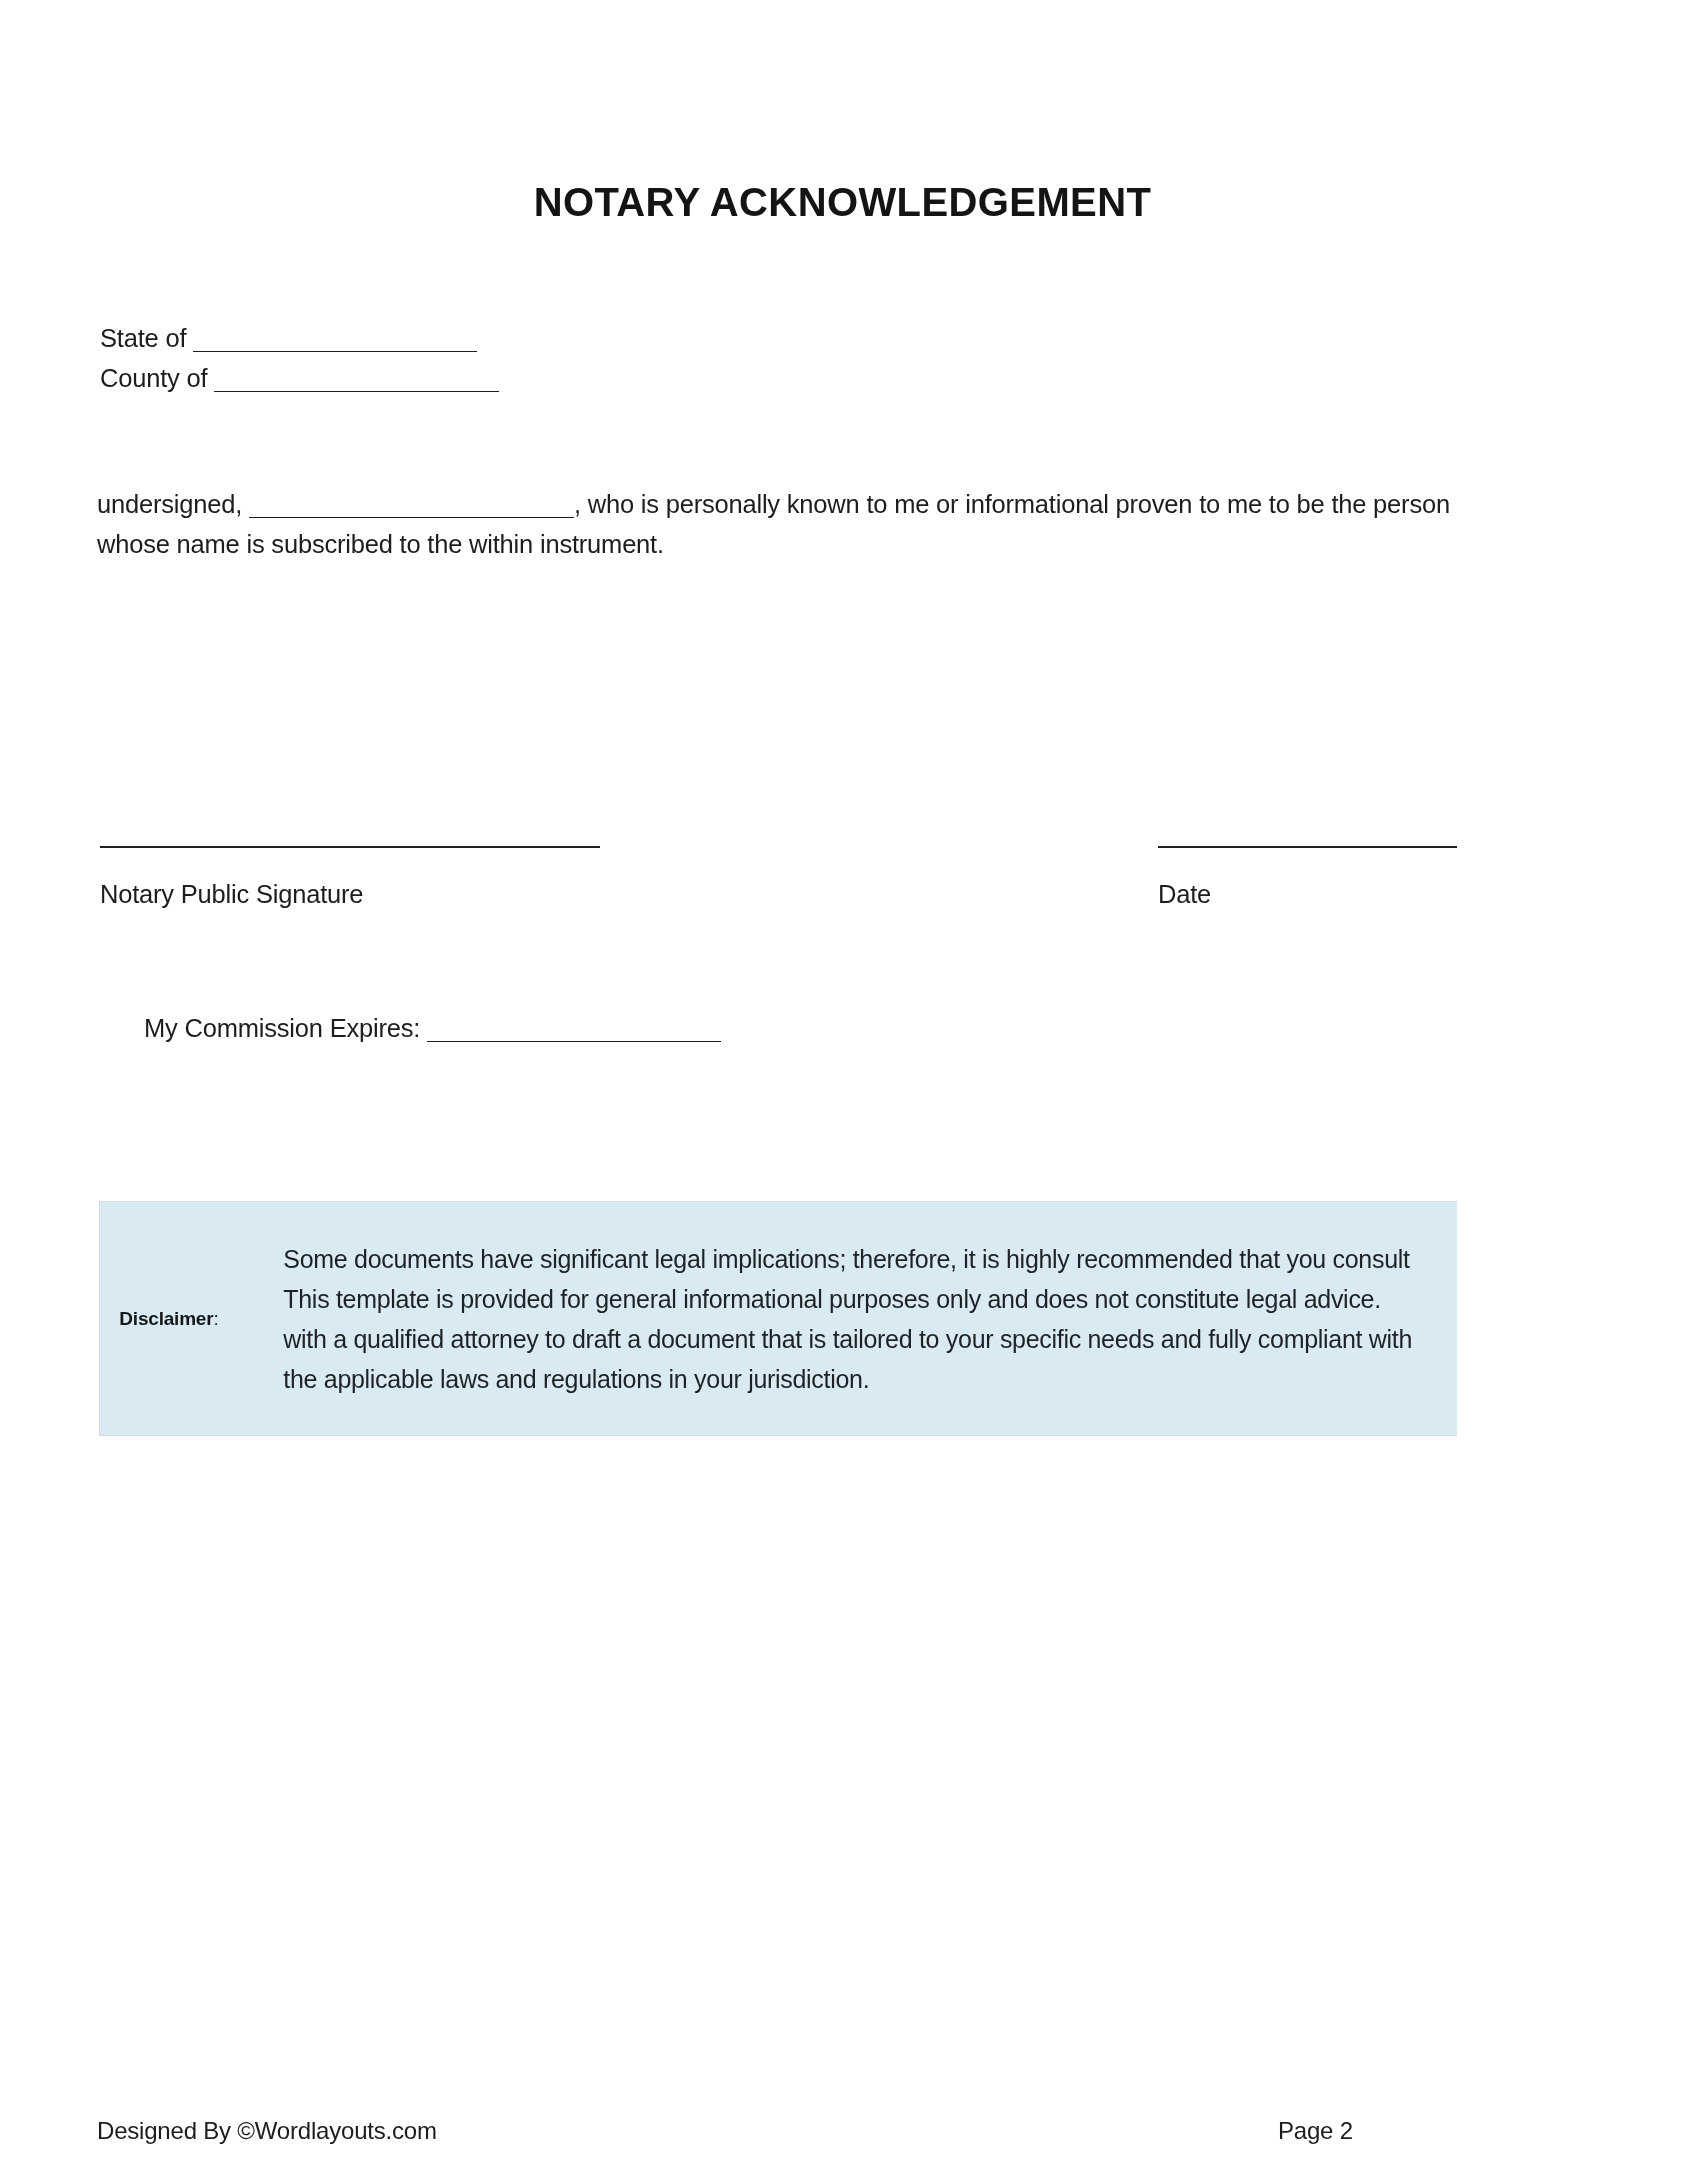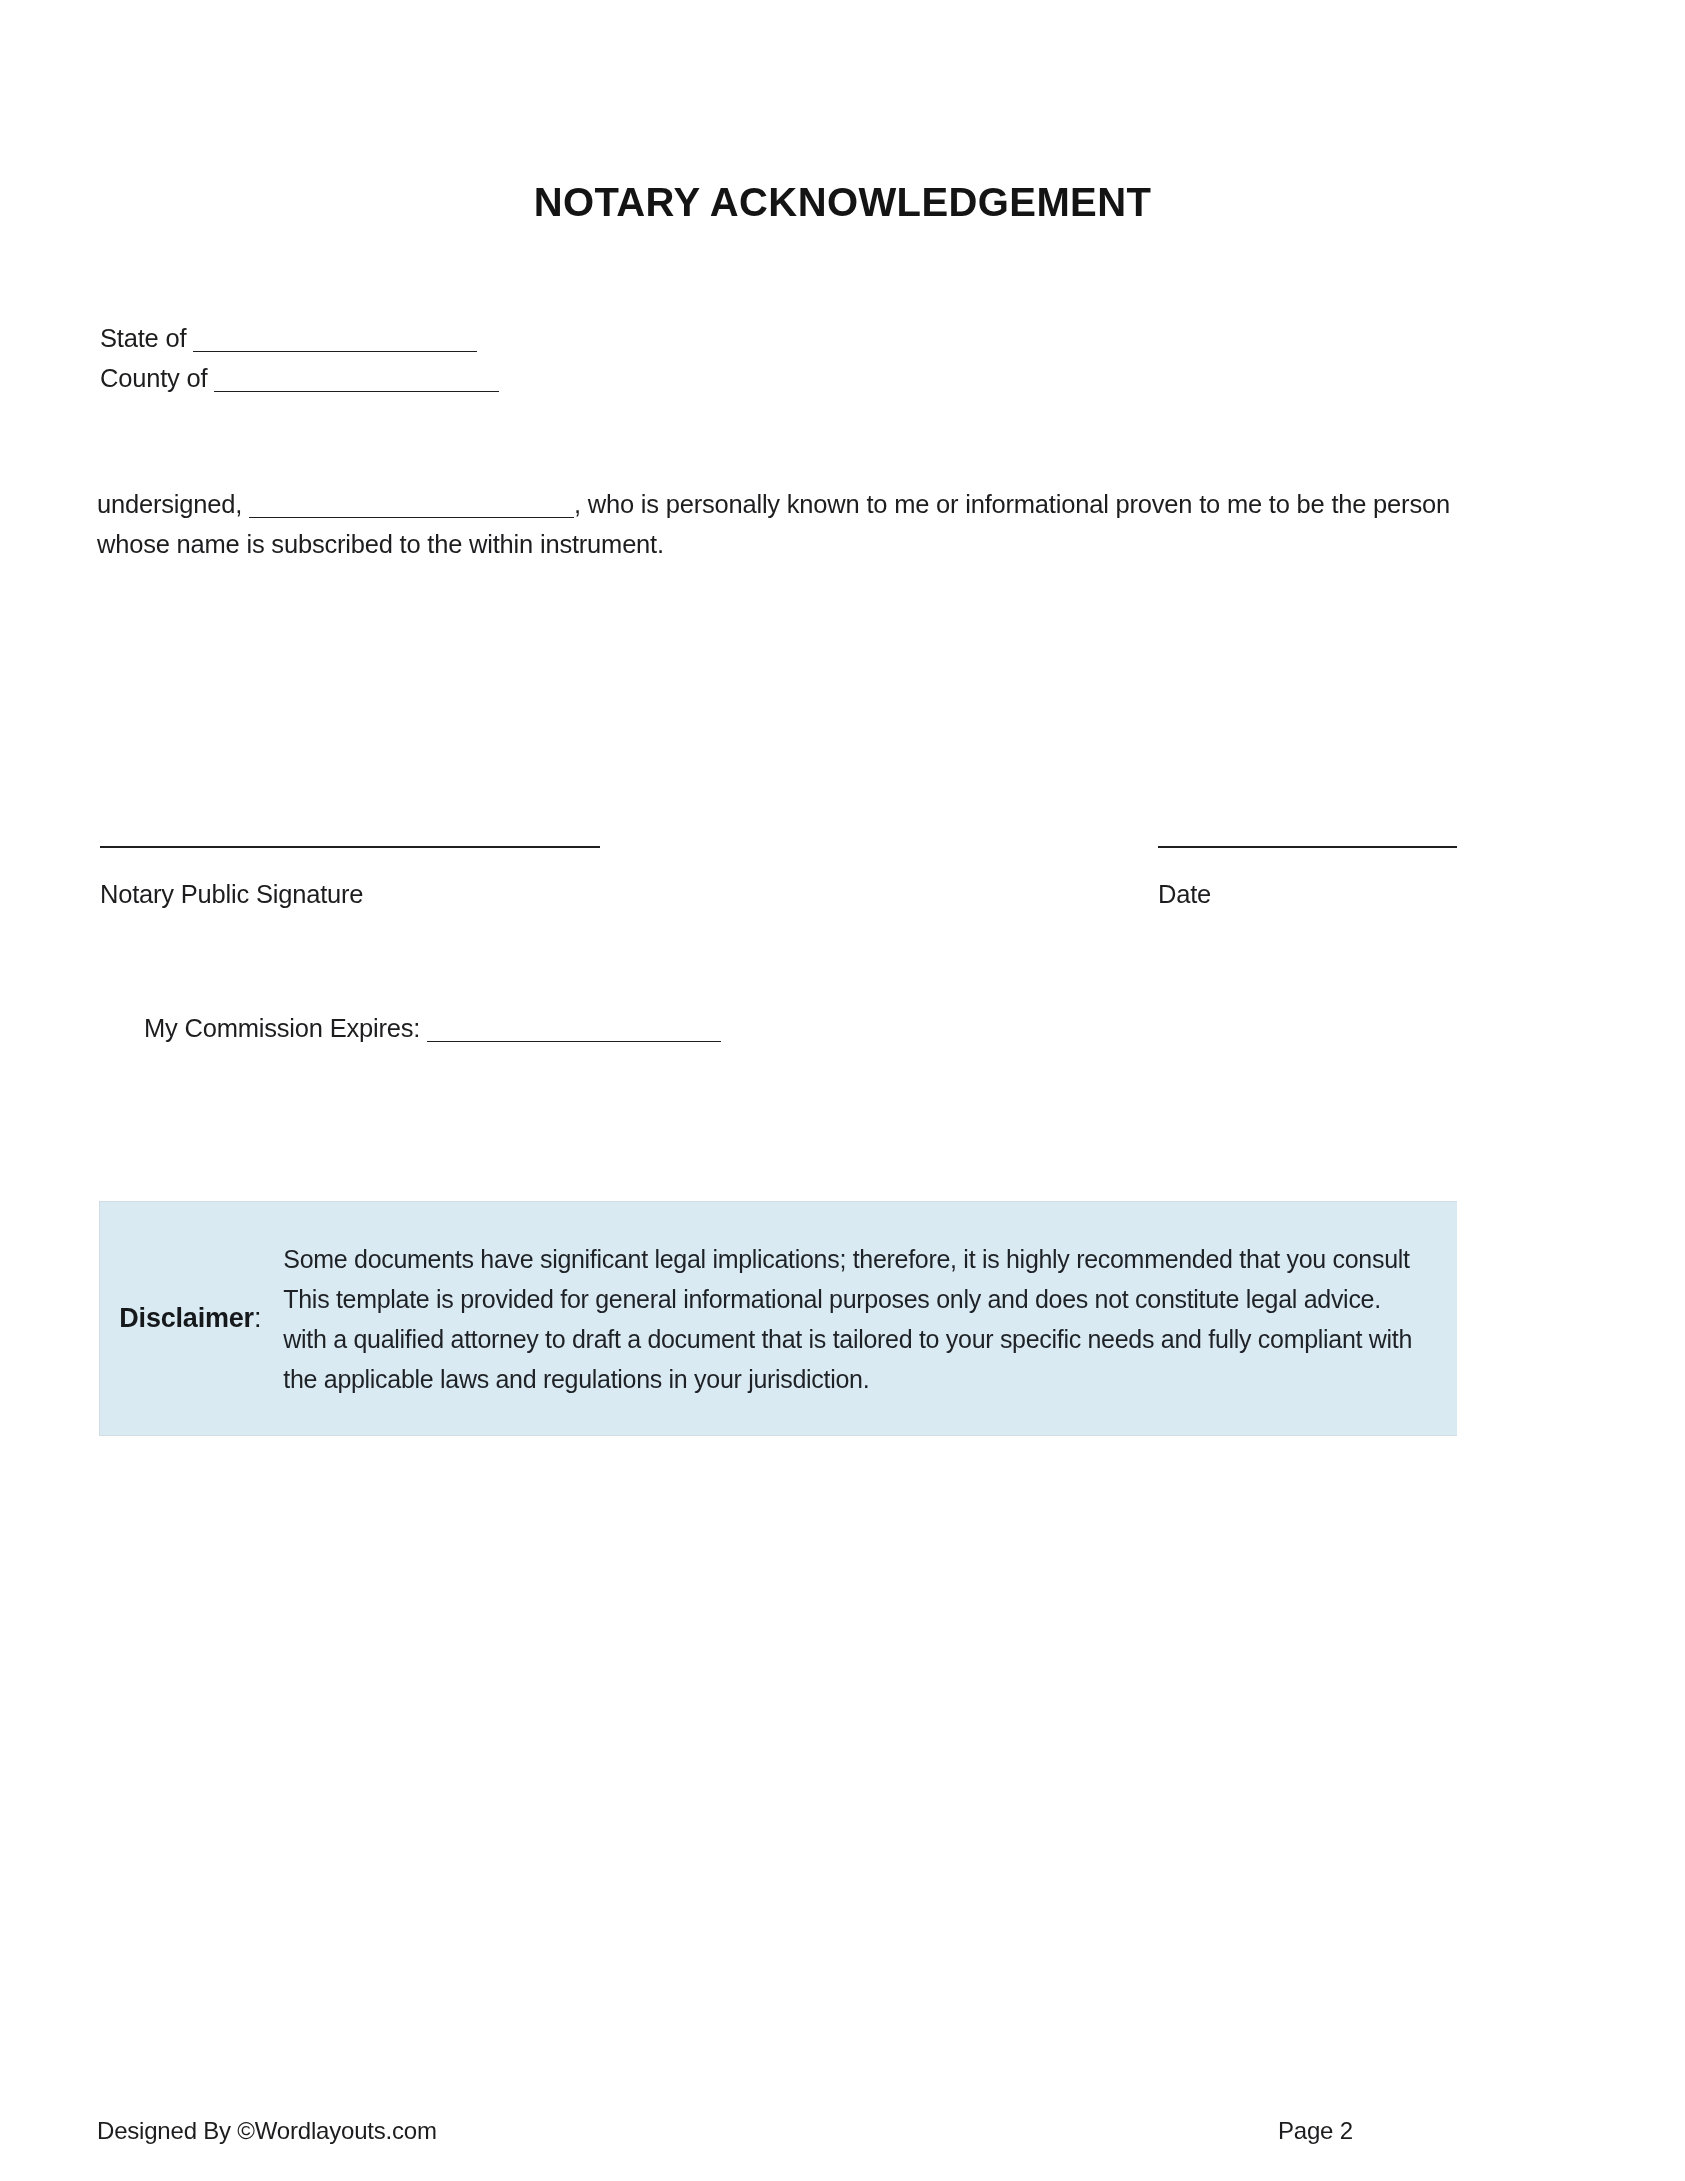--- a/index.html
+++ b/index.html
@@ -87,21 +87,21 @@
     background: #daeaf2;
     border: 1.8px solid #d2dde3;
     display: flex;
     align-items: center;
     padding-left: 19.3px;
     padding-right: 23px;
   }
   .disclaimer-label-col {
     width: 164px;
     flex-shrink: 0;
-    font-size: 27px;
+    font-size: 19px;
     letter-spacing: -0.2px;
     color: #16191c;
   }
   .disclaimer-label-col b { font-weight: bold; }
   .disclaimer-text-col {
     flex: 1;
     font-size: 25px;
     letter-spacing: -0.3px;
     line-height: 40px;
     color: #1e2226;

